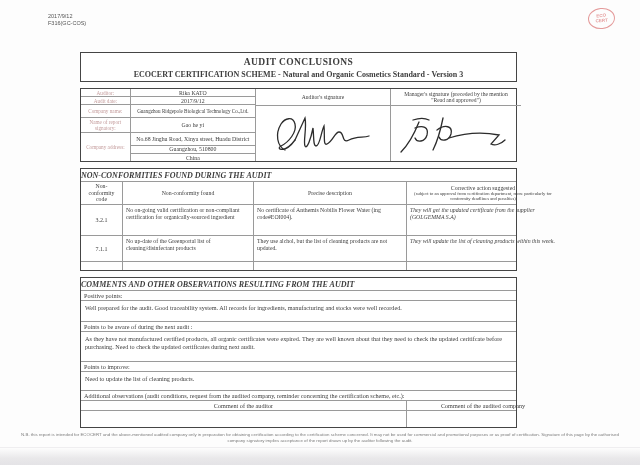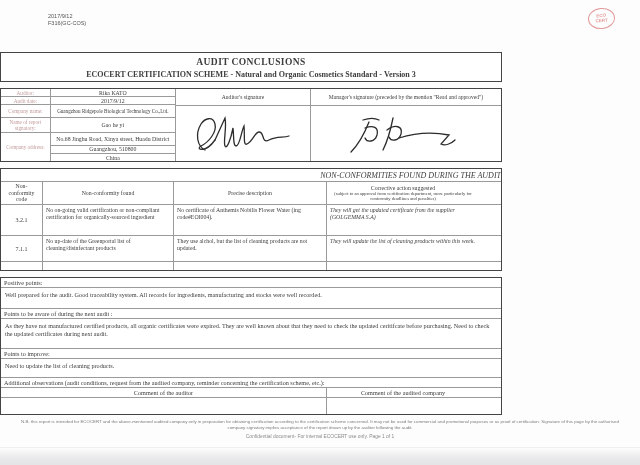--- a/index.html
+++ b/index.html
@@ -26,21 +26,21 @@
   .hdr-title { font-size:9px; color:#444; }
   .hdr-addr { font-size:5.3px; line-height:6.5px; margin-top:2px; }
   .logo {
     position:absolute; left:588px; top:8px; width:27px; height:21px;
     border:1.5px solid #e49a9a; border-radius:50%;
     display:flex; flex-direction:column; align-items:center; justify-content:center;
     color:#e49a9a; font-family:"Liberation Sans", sans-serif;
     font-size:4.5px; font-weight:bold; line-height:4.5px; transform:rotate(-6deg);
   }
   
-  .tbl { width:502px; border:1.7px solid #454545; background:#fff; }
+  .tbl { width:437px; margin-left:80px; border:1.7px solid #454545; background:#fff; }
   .r { display:flex; border-bottom:1px solid #9a9a9a; }
   .r:last-child { border-bottom:none; }
   .c { border-right:1px solid #9a9a9a; overflow:hidden; }
   .c:last-child { border-right:none; }
   
   .title-box { margin-top:52px; height:30px; text-align:center; padding-top:4px; }
   .title-1 { font-size:9.5px; font-weight:bold; letter-spacing:.4px; }
   .title-2 { font-size:8px; font-weight:bold; margin-top:3px; }
   
   .info { margin-top:6px; height:74px; display:flex; }
@@ -57,21 +57,21 @@
   .val-sub:last-child { border-bottom:none; }
   .sig-col { display:flex; flex-direction:column; }
   .sig-head {
     height:17px; border-bottom:1px solid #9a9a9a; font-size:5.6px; line-height:6.5px;
     display:flex; align-items:center; justify-content:center; text-align:center; padding:1px 6px;
   }
   .sig-area { flex:1; display:flex; align-items:center; justify-content:center; }
   .sig-area svg { display:block; }
   
   .sect-title {
-    text-align:right; font-weight:normal; font-style:italic; font-size:8px;
+    text-align:left; font-weight:bold; font-style:italic; font-size:8px;
     display:block; padding:1.5px 0; border-bottom:1px solid #9a9a9a;
   }
   
   .nc { margin-top:6px; }
   .nc-head .c, .nc-row .c { font-size:5.8px; }
   .nc-head { height:23px; }
   .nc-head .c { display:flex; flex-direction:column; align-items:center; justify-content:center; text-align:center; padding:1px 3px; line-height:6.5px; }
   .w-code { width:42px; flex:0 0 42px; }
   .w-found { width:131px; flex:0 0 131px; }
   .w-desc { width:153px; flex:0 0 153px; }
@@ -206,20 +206,21 @@
     </div>
     <div class="r nc-row nc-empty">
       <div class="c w-code"></div>
       <div class="c w-found"></div>
       <div class="c w-desc"></div>
       <div class="c w-corr"></div>
     </div>
   </div>
 
   <div class="tbl cm">
+    <div class="sect-title">COMMENTS AND OTHER OBSERVATIONS RESULTING FROM THE AUDIT</div>
     <div class="cm-label">Positive points:</div>
     <div class="cm-content cm-pos">Well prepared for the audit. Good traceability system. All records for ingredients, manufacturing and stocks were well recorded.</div>
     <div class="cm-label">Points to be aware of during the next audit :</div>
     <div class="cm-content cm-aware">As they have not manufactured certified products, all organic certificates were expired. They are well known about that they need to check the updated ceritifcate before purchasing. Need to check the updated certificates during next audit.</div>
     <div class="cm-label">Points to improve:</div>
     <div class="cm-content cm-improve">Need to update the list of cleaning products.</div>
     <div class="cm-label">Additional observations (audit conditions, request from the audited company, reminder concerning the certification scheme, etc.):</div>
     <div class="r cm-headrow">
       <div class="c w-cauditor">Comment of the auditor</div>
       <div class="c w-ccompany">Comment of the audited company</div>

